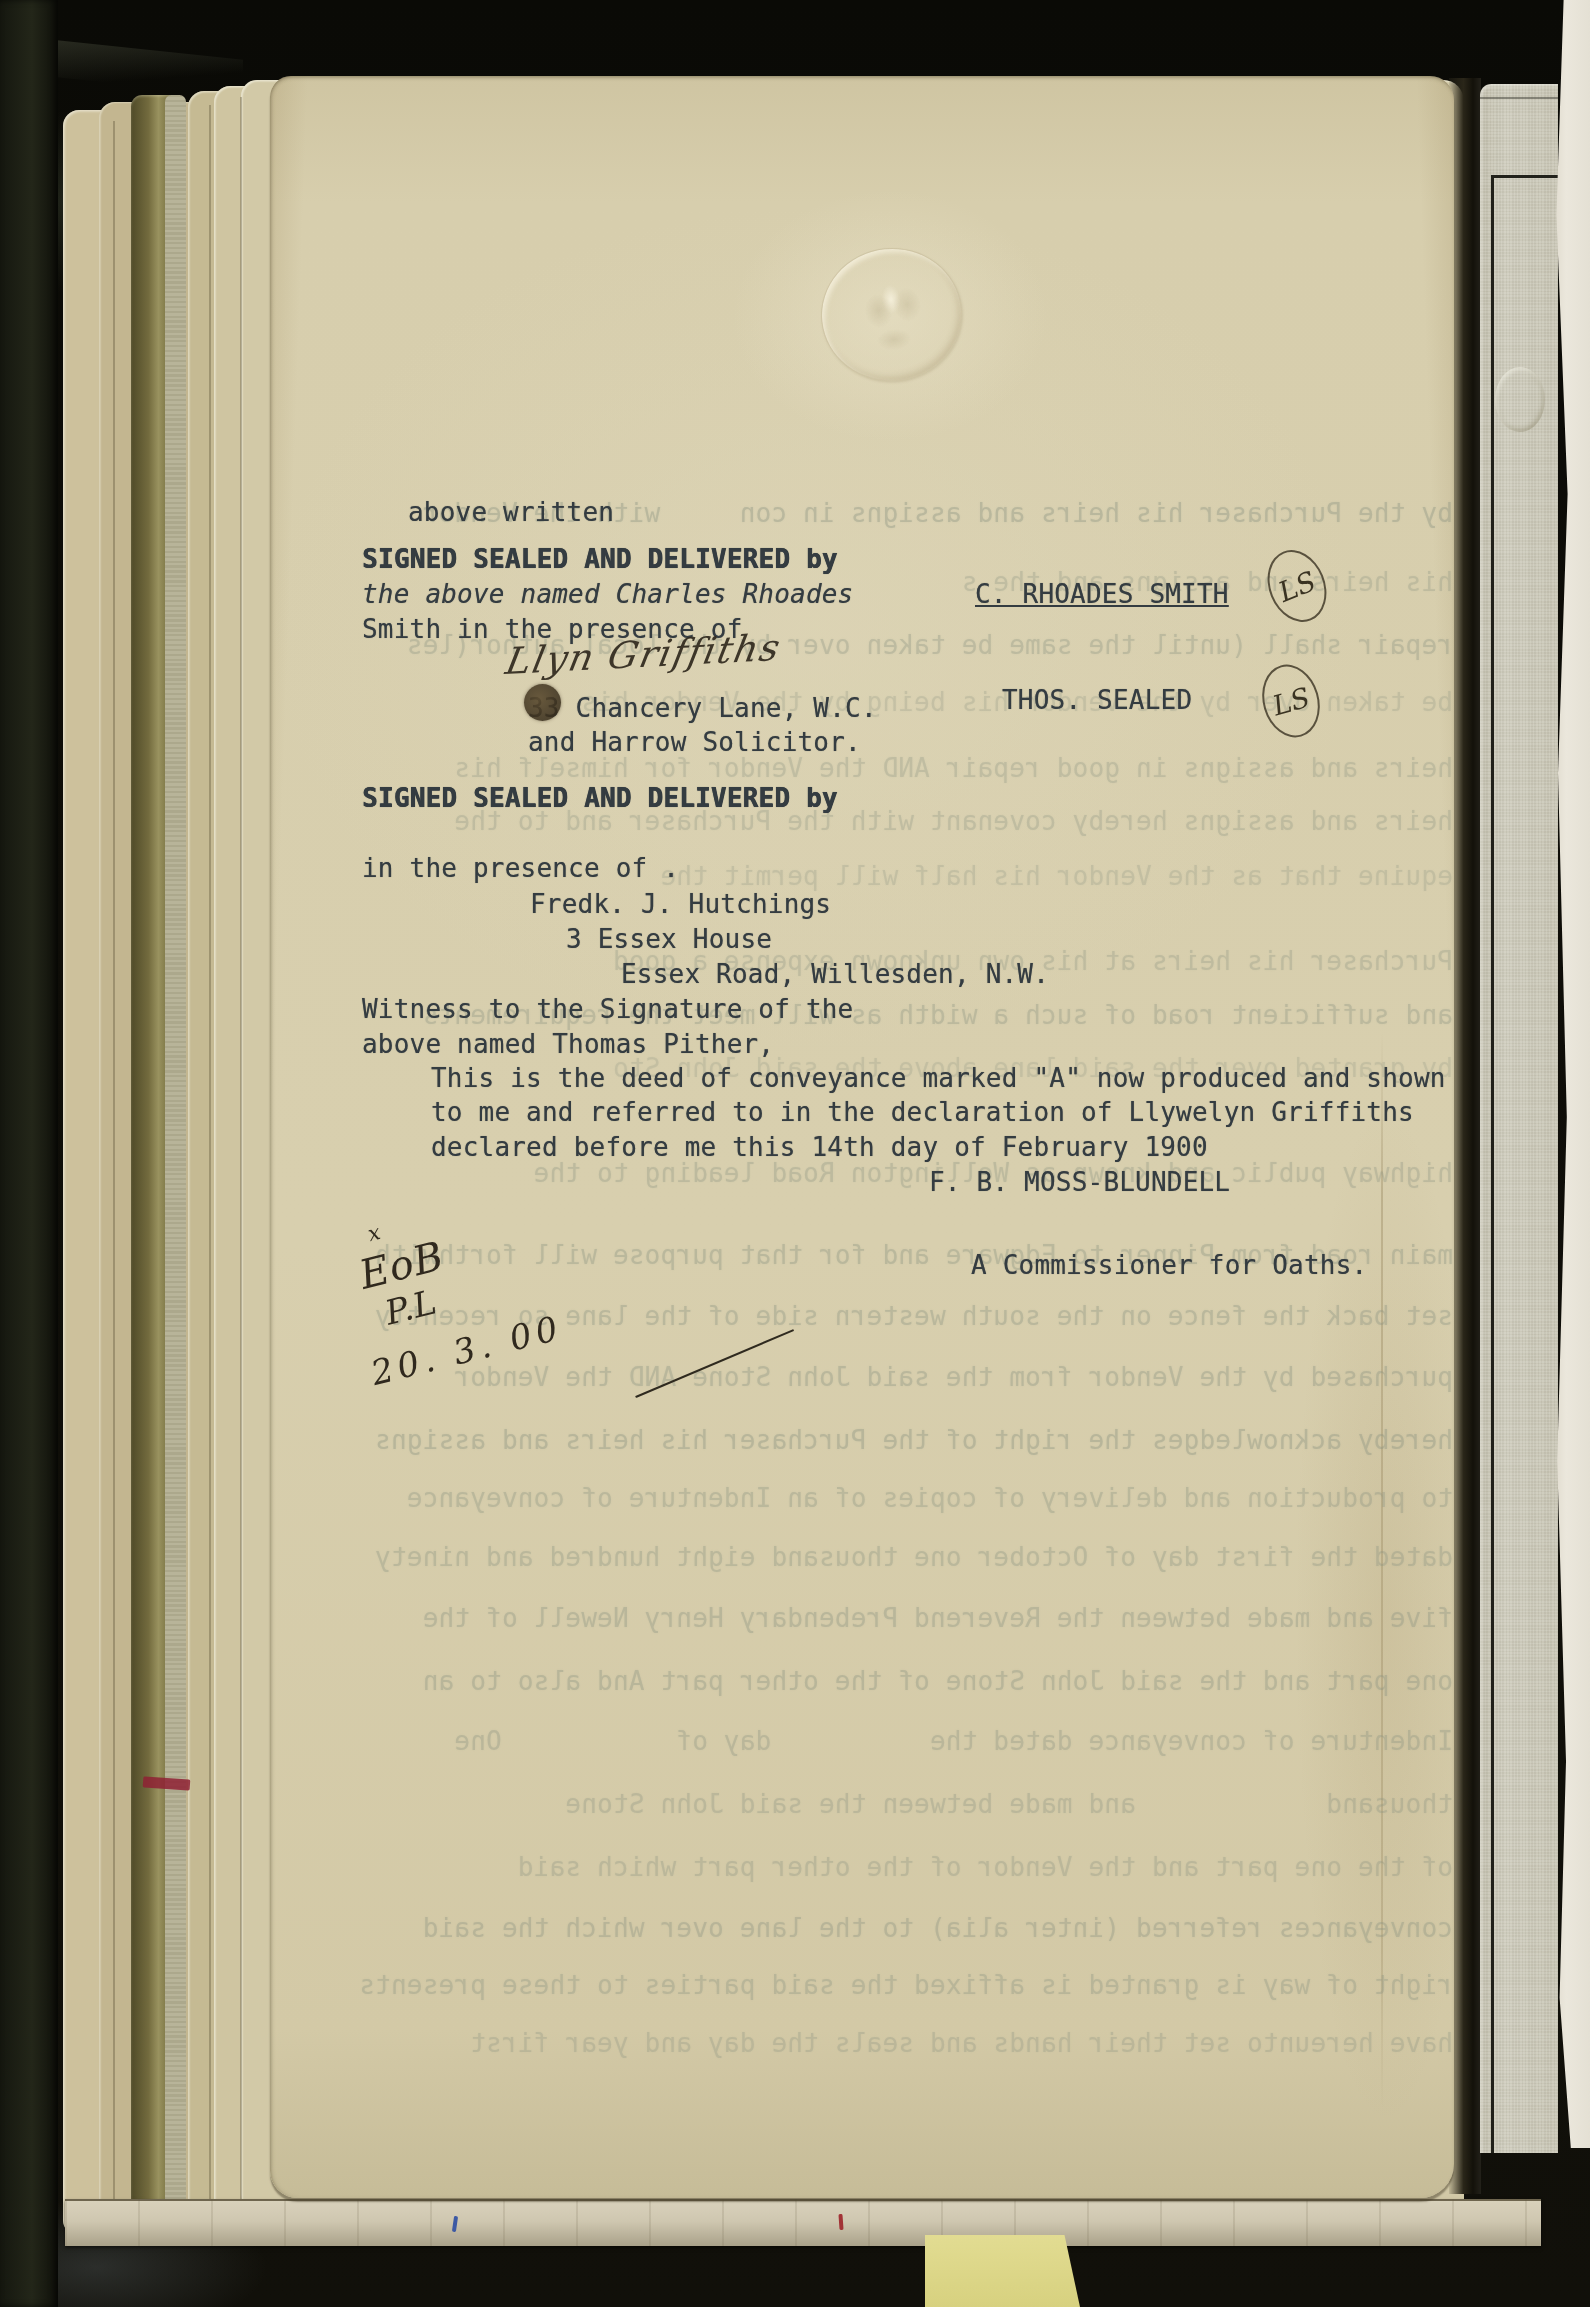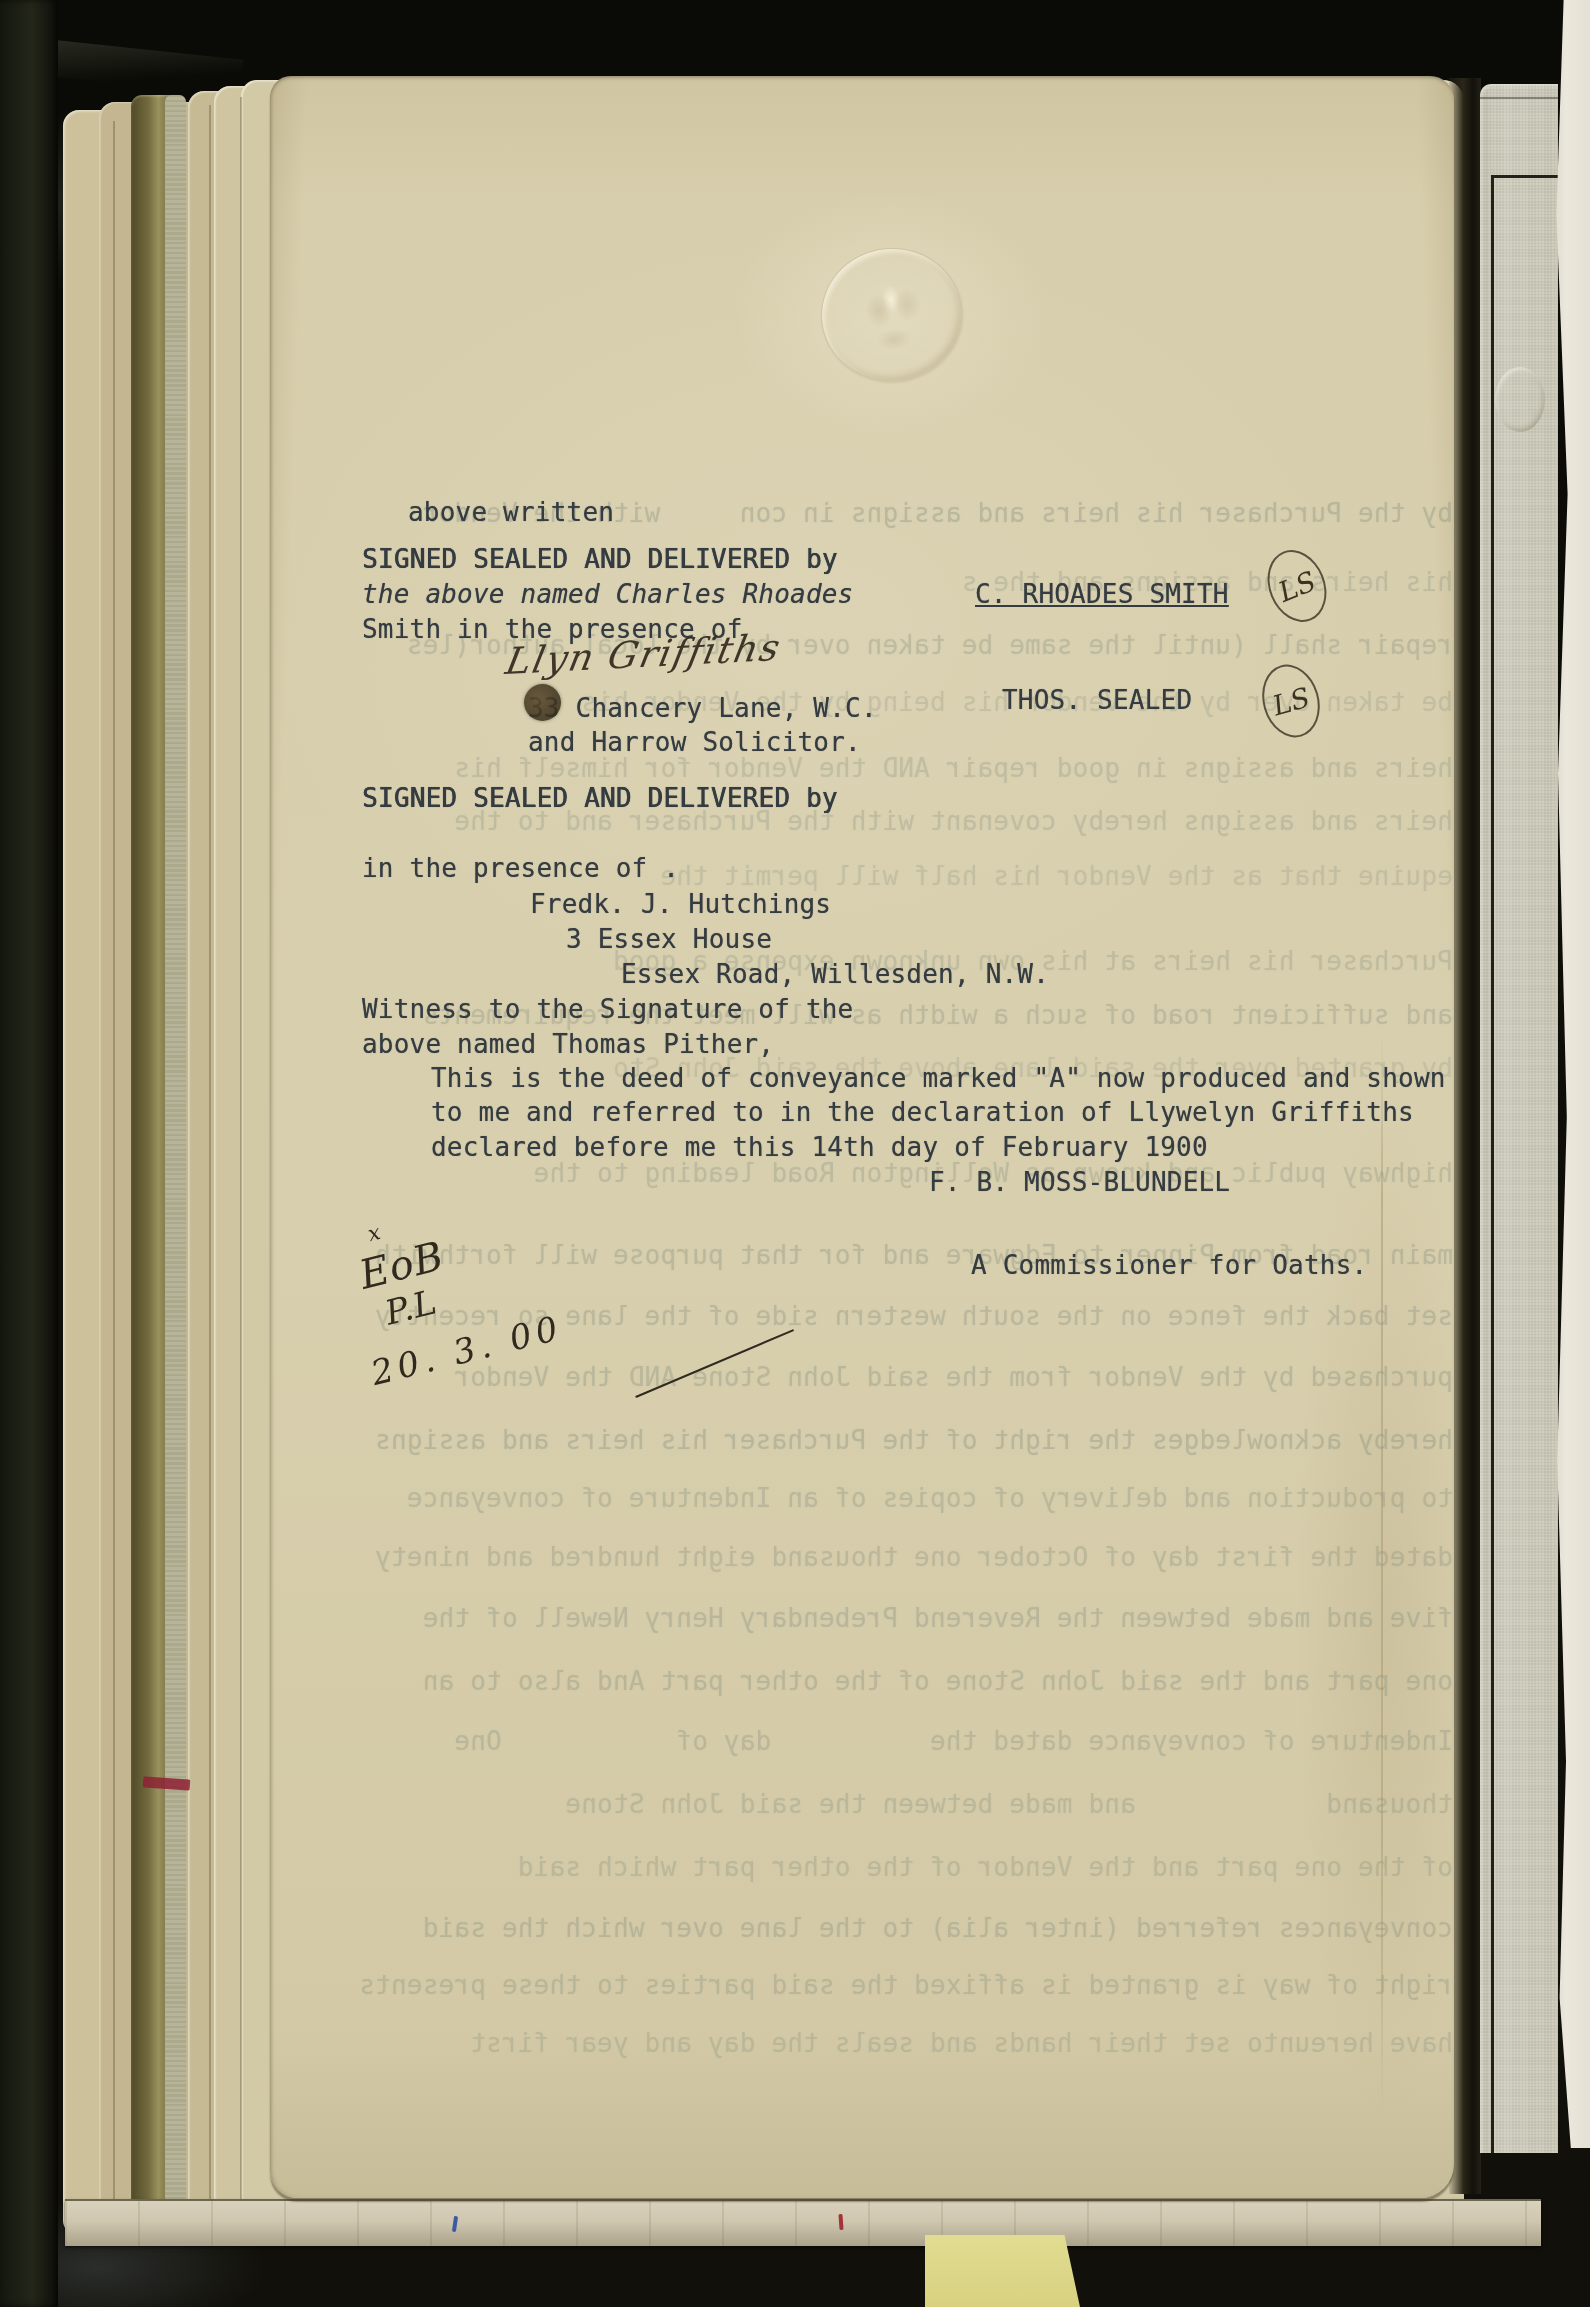--- a/index.html
+++ b/index.html
@@ -94,21 +94,21 @@
       radial-gradient(13px 21px at 51% 35%, rgba(248,243,224,.8), transparent 70%);}
 
   
   .bleed{position:absolute;left:53px;width:1130px;transform:scaleX(-1);
     font-size:26px;letter-spacing:0.2px;color:#87907f;white-space:pre;
     text-shadow:0 0 1.6px rgba(135,145,128,.55);}
 
   
   .t{position:absolute;font-size:26px;line-height:35px;letter-spacing:0.2px;
      color:#343c41;white-space:pre;text-shadow:0 0 0.8px rgba(52,60,65,.65);}
-  .t.strong{text-shadow:0.6px 0 currentColor, 0 0 0.8px rgba(52,60,65,.7);}
+  .t.strong{text-shadow:0.6px 0 currentColor, 0 0 0.8px rgba(52,60,65,.7);font-weight:bold;}
 
   
   .hw{position:absolute;font-family:"DejaVu Serif","Liberation Serif",serif;
       font-style:italic;color:#30291e;}
   .sig{font-size:37px;transform:skewX(-14deg) rotate(-3deg);letter-spacing:1.6px;opacity:.92;}
   .ls-seal{position:absolute;width:52px;height:70px;border:2.4px solid rgba(58,50,34,.8);
       border-radius:50%;display:flex;align-items:center;justify-content:center;
       font-family:"DejaVu Serif",serif;font-style:italic;font-size:27.5px;color:#3a3322;}
   .blot{position:absolute;width:37px;height:37px;border-radius:50%;
       background:radial-gradient(circle at 40% 40%, rgba(92,76,48,.9), rgba(55,44,26,.85) 70%);

